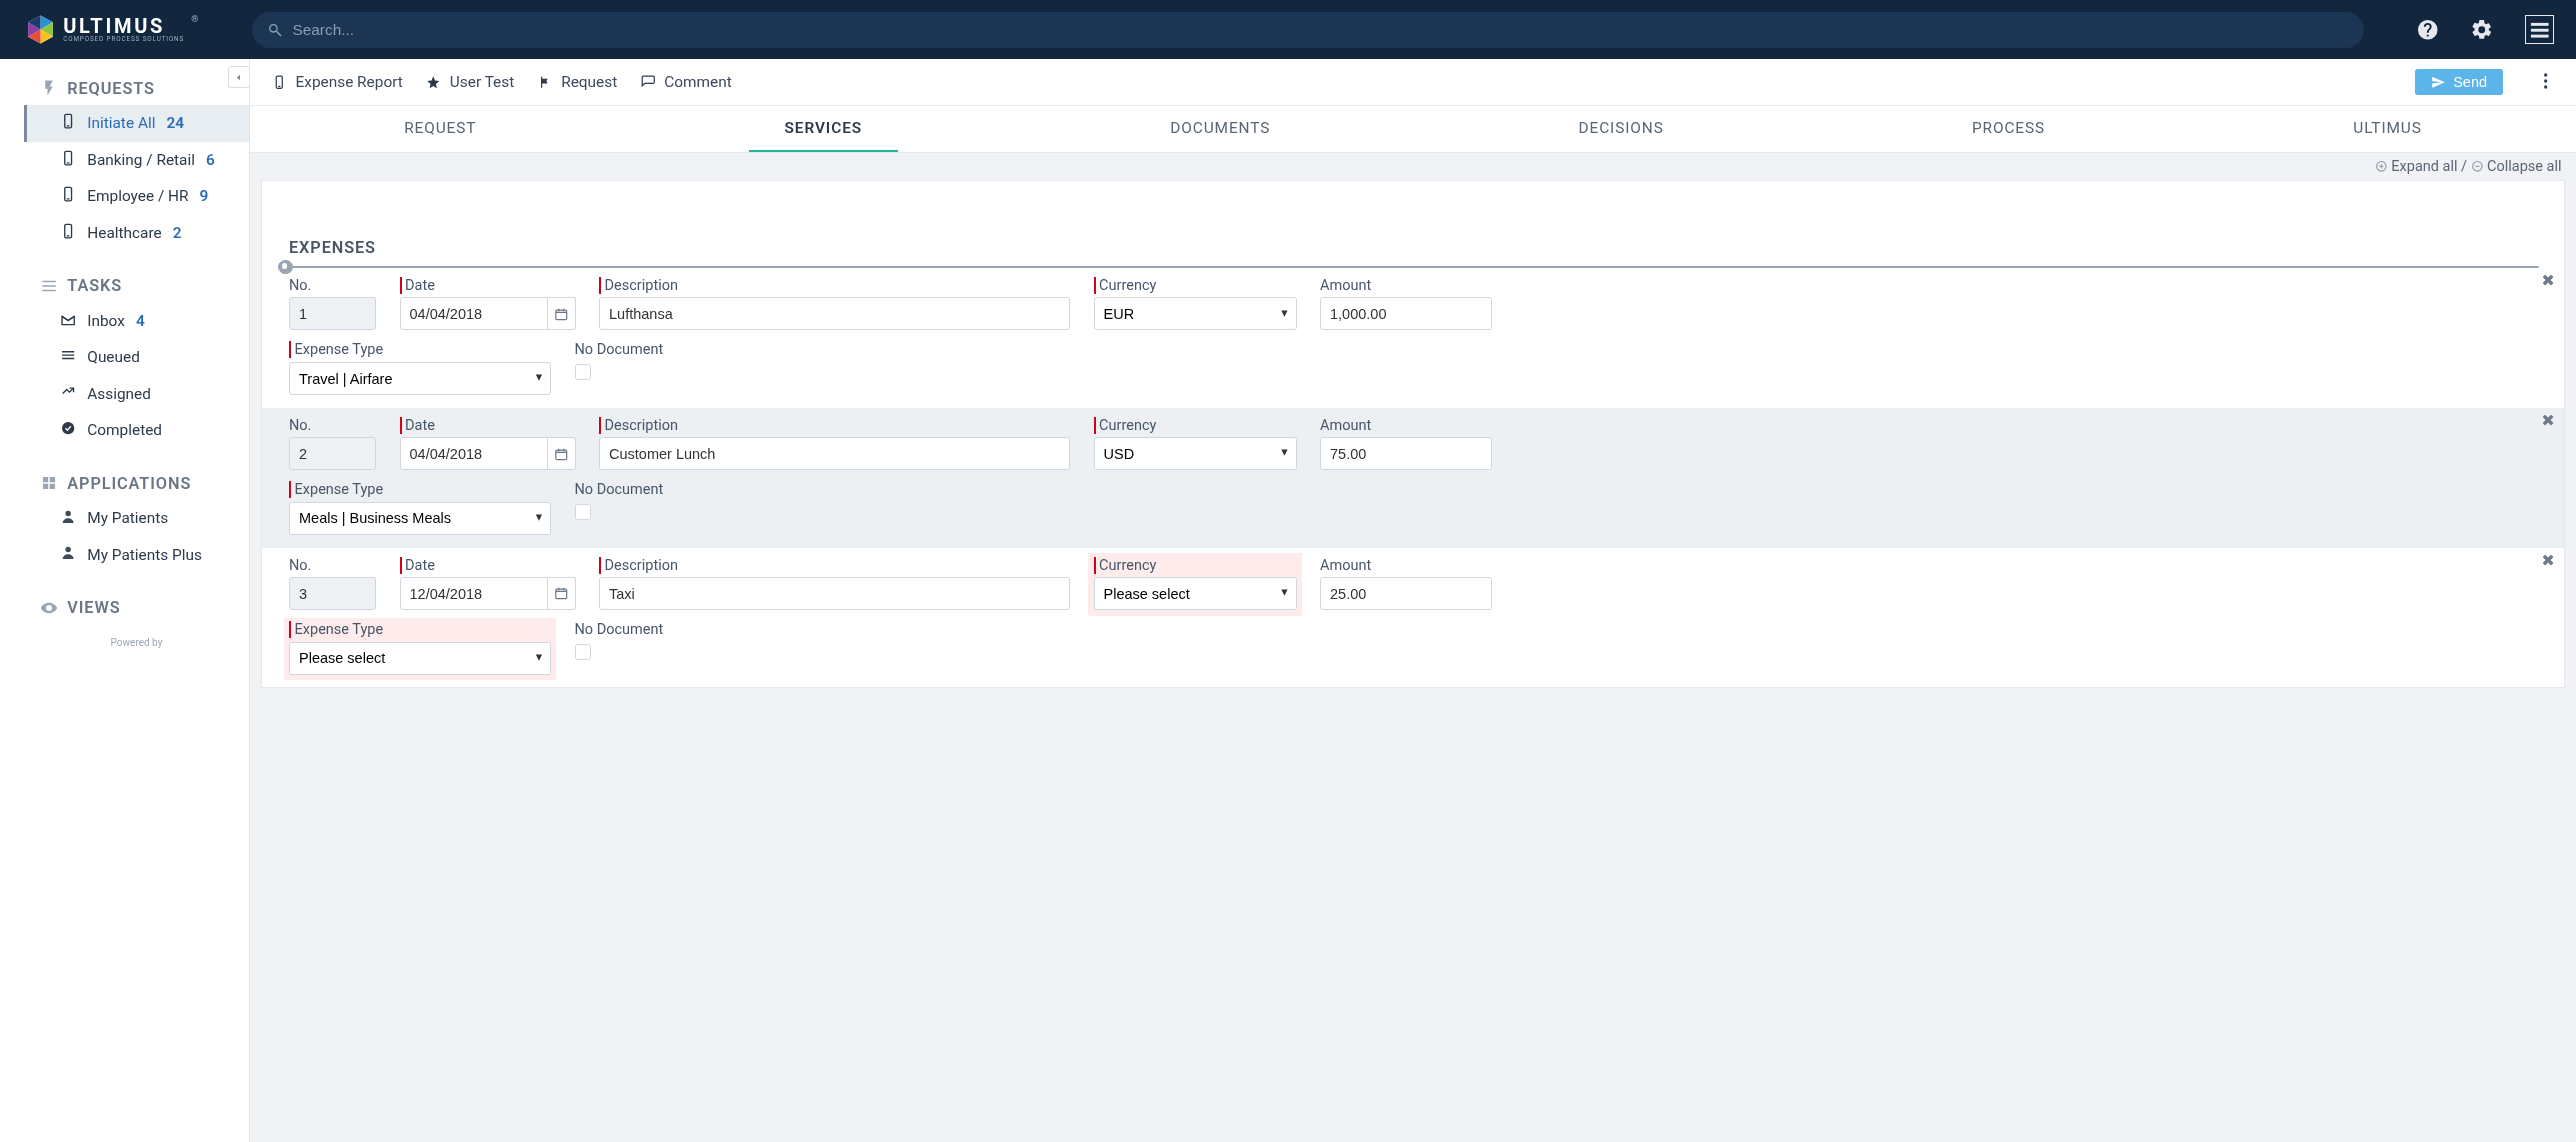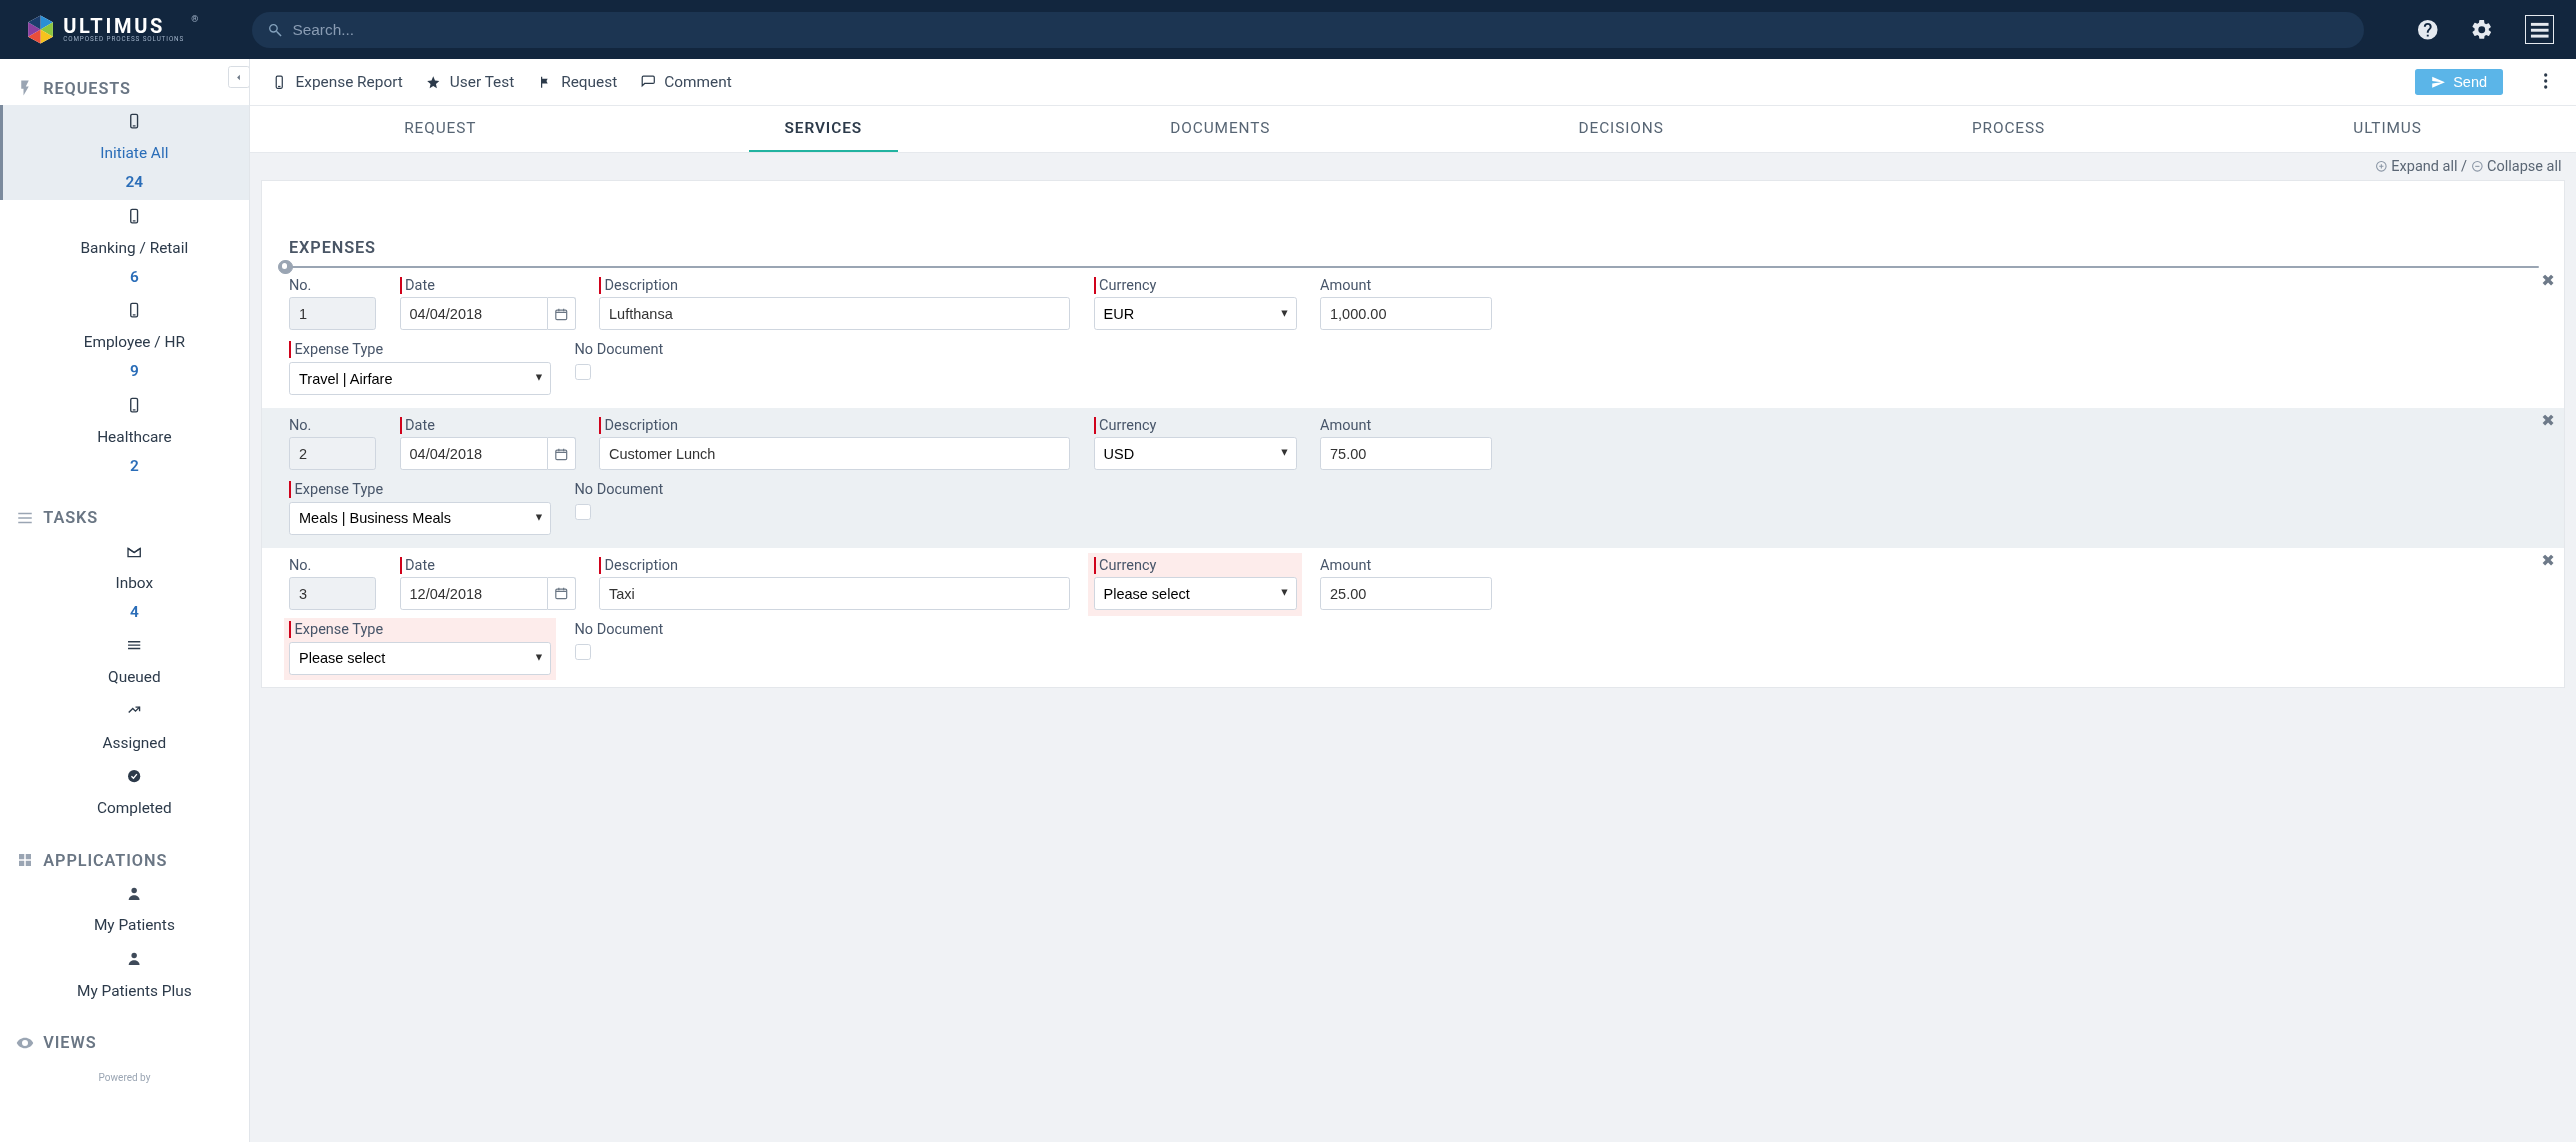--- a/index.html
+++ b/index.html
@@ -24,28 +24,28 @@
 .top-icons { display:flex; align-items:center; gap:31px; margin-left:16.3px; }
 .top-icons svg { width:23.5px; height:23.5px; fill:#e5e9ef; cursor:pointer; }
 .ham { width:22px; height:22px; fill:#e5e9ef; }
 .ham rect{ fill:#e5e9ef;}
 .ham-border { border:1.8px solid #e5e9ef; padding:1.8px; display:flex; align-items:center; justify-content:center; cursor:pointer;}
 
 
 .app { display:flex; height:calc(100vh - 59px); }
 
 
-.sidebar { width:250px; flex:0 0 250px; background:#fff; border-right:0.9px solid #e1e5ea; height:100%; overflow-y:auto; position:relative; }
+.sidebar { width:250px; flex:0 0 250px; background:#fff; border-right:0.9px solid #e1e5ea; height:100%; overflow-y:auto; position:relative;padding-left:24px; }
 .collapse-tab { position:absolute; right:-0.9px; top:7.2px; width:22px; height:22px; background:#fff; border:0.9px solid #d8dde3; border-radius:2.7px;
                 display:flex; align-items:center; justify-content:center; cursor:pointer; }
 .collapse-tab svg{width:11px;height:11px;fill:#6a7684;}
 .side-section { padding:12.7px 0 5.4px;  }
 .side-head { display:flex; align-items:center; gap:9px; padding:7.2px 16.3px; color:#6a7684; font-size:16.3px; font-weight:600; letter-spacing:0.9px; }
 .side-head svg { width:18px; height:18px; fill:#9aa5b3; }
-.side-item { display:flex; align-items:center; gap:11px; padding:8.1px 16.3px 8.1px 36px; font-size:15.4px; color:#2c3a4a; cursor:pointer;flex-direction:column; }
+.side-item { display:flex; align-items:center; gap:11px; padding:8.1px 16.3px 8.1px 36px; font-size:15.4px; color:#2c3a4a; cursor:pointer; }
 .side-item svg { width:16.3px; height:16.3px; fill:#3e4a59; }
 .side-item .badge { color:#2a6db8; font-weight:600; }
 .side-item.active { background:#e8edf2; border-left:3.6px solid #7b8a9d; padding-left:33px; }
 .side-item.active .label { color:#2a6db8; }
 .powered { text-align:center; font-size:10px; color:#9aa5b3; padding:7.2px 0; }
 
 
 .main { flex:1; display:flex; flex-direction:column; overflow:hidden; background:#f0f2f5; }
 
 

